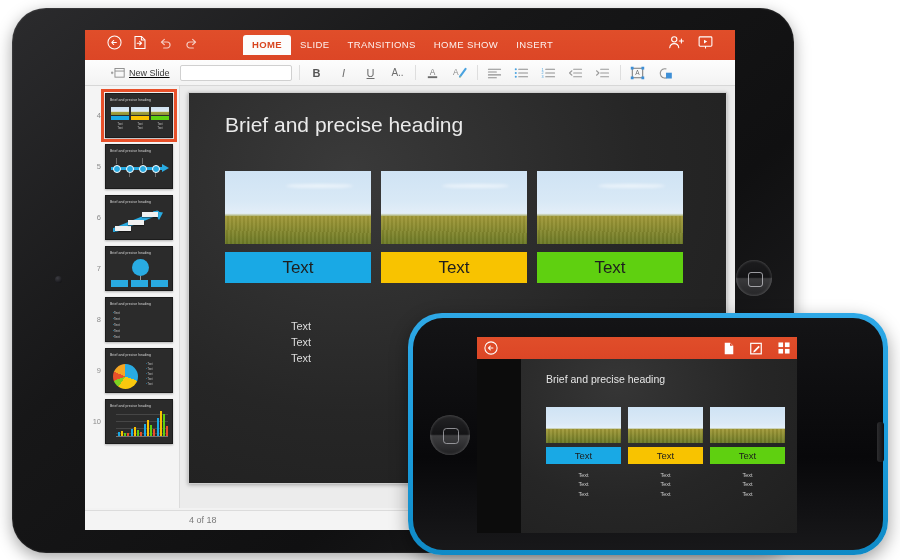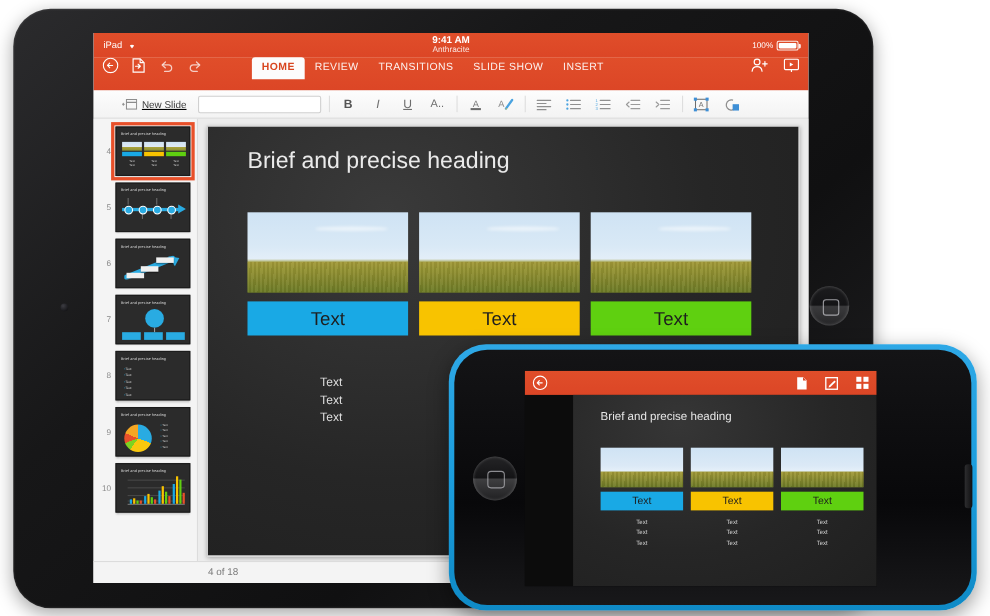--- a/index.html
+++ b/index.html
@@ -59,22 +59,22 @@
   #ipad-statusbar .right { margin-left: auto; display:flex; align-items:center; gap:3px; font-size:7.5px;}
   .batt {
     width: 20px; height: 9px; border:1px solid rgba(255,255,255,.9);
     border-radius: 2px; position: relative; padding:1px;
   }
   .batt::after{content:"";position:absolute;right:-3px;top:2.5px;width:2px;height:4px;background:rgba(255,255,255,.9);border-radius:0 1px 1px 0;}
   .batt i { display:block; height:100%; width:100%; background:#fff; border-radius:1px; }
 
   
   #ipad-ribbon {
-    position: relative; height: 30px; display:flex; align-items:flex-start;
-    padding: 0 8px; color:#fff;
+    position: relative; height: 30px; display:flex; align-items:center;
+    padding: 0 22px; color:#fff;
   }
   #ribbon-left { display:flex; align-items:center; gap:11px; padding-bottom:5px; }
   #ribbon-tabs { display:flex; align-items:flex-end; gap:0; margin-left: 44px; }
   .rib-tab {
     font-size: 9.5px; letter-spacing: .4px; padding: 4px 9px 5px;
     color: rgba(255,255,255,.92); cursor: pointer; white-space:nowrap;
   }
   .rib-tab.active { background:#fcfcfc; color:#d8451f; border-radius:3px 3px 0 0; font-weight:bold; }
   #ribbon-right { margin-left:auto; display:flex; align-items:center; gap:13px; padding-bottom:5px; }
   .ico { display:inline-block; line-height:0; }
@@ -250,40 +250,20 @@
 <body>
 
 <div id="stage">
 
   <div id="ipad-device">
     <div id="ipad-camera"></div>
     <div id="ipad-home-button"></div>
 
     <div id="ipad-screen">
 
-      <div id="ipad-statusbar" class="ppt-red">
-        <div class="left">
-          <span>iPad</span>
-          <span class="wifi-glyph ico">
-            <svg width="10" height="8" viewBox="0 0 10 8">
-                <path d="M5 7.2 L7 4.4 A3.4 3.4 0 0 0 3 4.4 Z" fill="#fff"></path>
-              </svg>
-          </span>
-        </div>
-        <div class="center">
-          <div class="clock">9:41 AM</div>
-          <div class="docname">Anthracite</div>
-        </div>
-        <div class="right">
-          <span>100%</span>
-          <span class="batt">
-              <i></i>
-            </span>
-        </div>
-      </div>
 
       <div id="ipad-ribbon" class="ppt-red">
         <div id="ribbon-left">
           <span class="ico">
             <svg width="15" height="15" viewBox="0 0 16 16">
                 <circle cx="8" cy="8" r="7" fill="none" stroke="#fff" stroke-width="1.1"></circle>
                 <path d="M10 8H5.3M7.2 5.8 5 8l2.2 2.2" fill="none" stroke="#fff" stroke-width="1.1" stroke-linecap="round" stroke-linejoin="round"></path>
               </svg>
           </span>
           <span class="ico">
@@ -302,23 +282,23 @@
           <span class="ico">
             <svg width="15" height="13" viewBox="0 0 16 14">
                 <path d="M11.5 6.5H6.3a3.2 3.2 0 1 0 0 6.4H10" fill="none" stroke="rgba(255,255,255,.72)" stroke-width="1.25" stroke-linecap="round"></path>
                 <path d="M9.2 3.6l3.2 3-3.2 2.8" fill="none" stroke="rgba(255,255,255,.72)" stroke-width="1.25" stroke-linecap="round" stroke-linejoin="round"></path>
               </svg>
           </span>
         </div>
 
         <div id="ribbon-tabs">
           <div class="rib-tab active">HOME</div>
-          <div class="rib-tab">REVIEW</div>
+          <div class="rib-tab">SLIDE</div>
           <div class="rib-tab">TRANSITIONS</div>
-          <div class="rib-tab">SLIDE SHOW</div>
+          <div class="rib-tab">HOME SHOW</div>
           <div class="rib-tab">INSERT</div>
         </div>
 
         <div id="ribbon-right">
           <span class="ico">
             <svg width="17" height="15" viewBox="0 0 18 16">
                 <circle cx="6.6" cy="4.6" r="2.8" fill="none" stroke="#fff" stroke-width="1.15"></circle>
                 <path d="M1.8 13.6c.3-2.9 2.4-4.4 4.8-4.4s4.5 1.5 4.8 4.4" fill="none" stroke="#fff" stroke-width="1.15" stroke-linecap="round"></path>
                 <path d="M14.2 4.2v4.4M12 6.4h4.4" stroke="#fff" stroke-width="1.15" stroke-linecap="round"></path>
               </svg>

